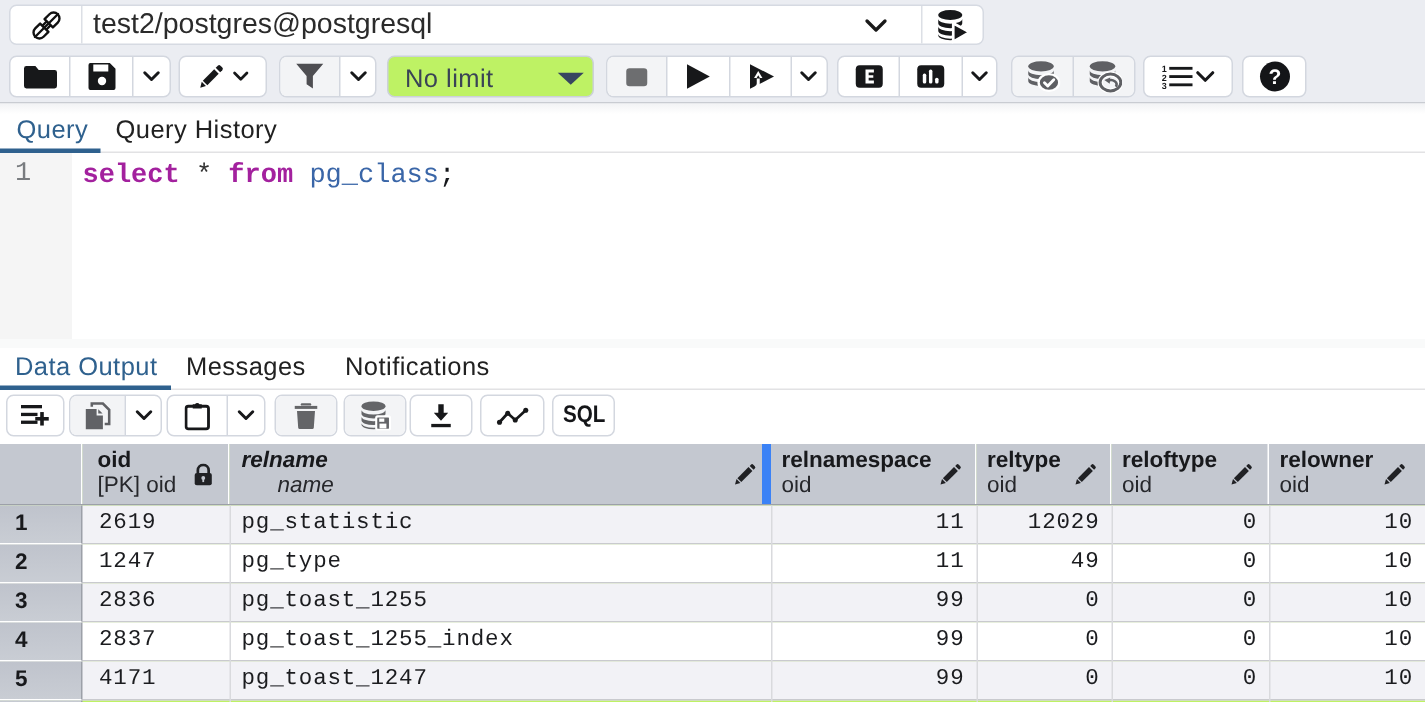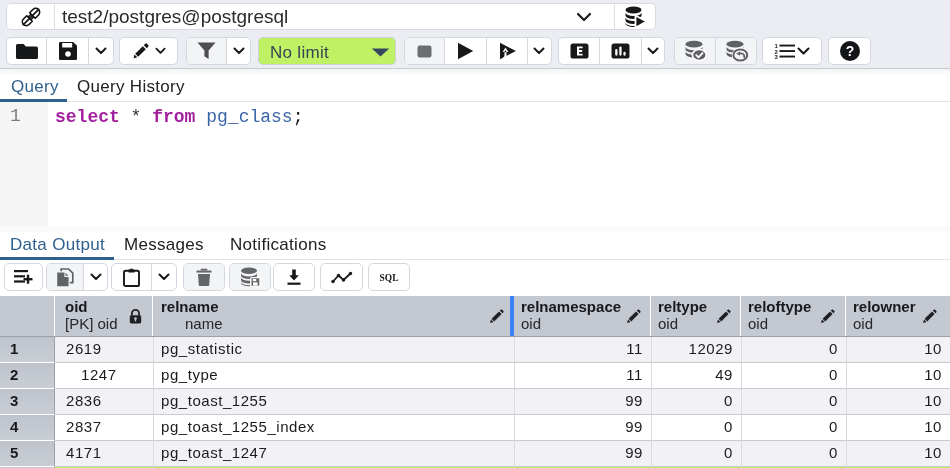--- a/index.html
+++ b/index.html
@@ -33,21 +33,21 @@
   
   #gtb{left:0;top:260px;width:950px;height:36px;background:#fff;}
   #gtb .btn{top:3px;height:28px;}
   
   #grid{left:0;top:296px;width:950px;height:172px;background:#bef264;font-size:15px;}
   .hcell{position:absolute;top:0;height:40px;background:#c4c8d0;box-sizing:border-box;color:#18191c;}
   .hcell .l1{font-weight:bold;position:absolute;top:2px;left:10px;white-space:nowrap;}
   .hcell .l2{position:absolute;top:19px;left:10px;white-space:nowrap;color:#26272b;}
   .rowhdr{position:absolute;left:0;width:55px;background:#c4c8d0;box-sizing:border-box;
           font-weight:bold;color:#18191c;}
-  .cell{position:absolute;box-sizing:border-box;white-space:nowrap;color:#1b1c1f;line-height:22px;padding-top:1px;letter-spacing:0.55px;}
+  .cell{position:absolute;box-sizing:border-box;white-space:nowrap;color:#1b1c1f;line-height:22px;padding-top:1px;letter-spacing:0.55px;font-family:Liberation Mono, monospace;}
   .num{text-align:right;padding-right:8px;}
   .row{left:0;width:950px;height:26px;border-bottom:1px solid #c9cace;box-sizing:border-box;}
   .vsep{top:41px;height:131px;width:1px;background:#d9dadd;}
   .rowhdr{height:26px;line-height:22px;padding-top:1px;padding-left:10px;border-bottom:1px solid #fff;
           border-right:1px solid #9ca0a8;box-sizing:border-box;font-size:15px;background:linear-gradient(180deg,#bfc3cc,#c9cdd4);}
 </style>
 </head>
 <body>
 <div id="app">
   <div id="tbbg" class="abs"></div>
@@ -350,39 +350,39 @@
             <path d="M2 10.5 L7.5 4.5 L12.5 9 L19.5 2.5" stroke="#17181a" stroke-width="1.8" fill="none"></path>
             <circle cx="2" cy="10.5" r="1.7" fill="#17181a"></circle>
             <circle cx="7.5" cy="4.5" r="1.7" fill="#17181a"></circle>
             <circle cx="12.5" cy="9" r="1.7" fill="#17181a"></circle>
             <circle cx="19.5" cy="2.5" r="1.7" fill="#17181a"></circle>
           </svg>
     </div>
       </div>
 
     <div class="btn" style="left:368px;width:42px;">
-        <div class="seg" style="width:100%;font-size:11px;font-weight:bold;color:#141518;font-family:Liberation Serif, serif;">
+        <div class="seg" style="width:100%;font-size:16px;font-weight:bold;color:#141518;font-family:Liberation Sans, sans-serif;">
           <span style="transform:scaleX(0.86);display:inline-block;">SQL</span>
         </div>
       </div>
   </div>
   <div id="grid" class="abs">
 
     <div class="hcell" style="left:0;width:55px;border-right:1px solid #fff;"></div>
     <div class="hcell" style="left:55px;width:98px;border-right:1px solid #fff;">
       <div class="l1">oid</div>
         <div class="l2">[PK] oid</div>
       <svg class="abs" style="left:73px;top:13px;" width="15" height="15" viewBox="0 0 15 15">
           <path fill="#202124" d="M3 6.5 L3 4.5 a4.5 4.5 0 0 1 9 0 L12 6.5 L10.2 6.5 L10.2 4.5 a2.7 2.7 0 0 0 -5.4 0 L4.8 6.5 Z"></path>
           <rect x="1.8" y="6.3" width="11.4" height="8.2" rx="1.4" fill="#202124"></rect>
           <circle cx="7.5" cy="9.6" r="1.3" fill="#c4c8d0"></circle>
           <rect x="6.9" y="9.8" width="1.2" height="2.6" fill="#c4c8d0"></rect>
         </svg>
     </div>
-    <div class="hcell" style="left:153px;width:361px;border-right:4px solid #3b82f6;">
+    <div class="hcell" style="left:153px;width:361px;border-right:6px solid #3b82f6;font-style:italic;">
       <div class="l1" style="left:8px;">relname</div>
         <div class="l2" style="left:8px;margin-left:24px;">name</div>
       <svg class="abs" style="left:336px;top:13px;" width="16" height="15" viewBox="0 0 16 15">
           <g fill="#202124">
             <path d="M1 14 l1-3.6 2.6 2.6 -3.6 1z"></path>
             <path d="M2.6 9.8 L10 2.4 L12.6 5 L5.2 12.4 Z"></path>
             <path d="M10.8 1.6 l0.8-0.8 a1.1 1.1 0 0 1 1.6 0 l1 1 a1.1 1.1 0 0 1 0 1.6 l-0.8 0.8z"></path>
           </g>
         </svg>
     </div>
@@ -450,21 +450,21 @@
     <div class="rowhdr abs" style="top:119px;">4</div>
     <div class="rowhdr abs" style="top:145px;">5</div>
     <div class="rowhdr abs" style="top:171px;height:1px;border-bottom:none;"></div>
 
     <div class="cell" style="left:66px;top:41px;">2619</div>
     <div class="cell" style="left:161px;top:41px;">pg_statistic</div>
     <div class="cell num" style="left:514px;width:137px;top:41px;">11</div>
     <div class="cell num" style="left:651px;width:90px;top:41px;">12029</div>
     <div class="cell num" style="left:741px;width:105px;top:41px;">0</div>
     <div class="cell num" style="left:846px;width:104px;top:41px;">10</div>
-    <div class="cell" style="left:81px;top:67px;">1247</div>
+    <div class="cell" style="left:66px;top:67px;">1247</div>
     <div class="cell" style="left:161px;top:67px;">pg_type</div>
     <div class="cell num" style="left:514px;width:137px;top:67px;">11</div>
     <div class="cell num" style="left:651px;width:90px;top:67px;">49</div>
     <div class="cell num" style="left:741px;width:105px;top:67px;">0</div>
     <div class="cell num" style="left:846px;width:104px;top:67px;">10</div>
     <div class="cell" style="left:66px;top:93px;">2836</div>
     <div class="cell" style="left:161px;top:93px;">pg_toast_1255</div>
     <div class="cell num" style="left:514px;width:137px;top:93px;">99</div>
     <div class="cell num" style="left:651px;width:90px;top:93px;">0</div>
     <div class="cell num" style="left:741px;width:105px;top:93px;">0</div>

